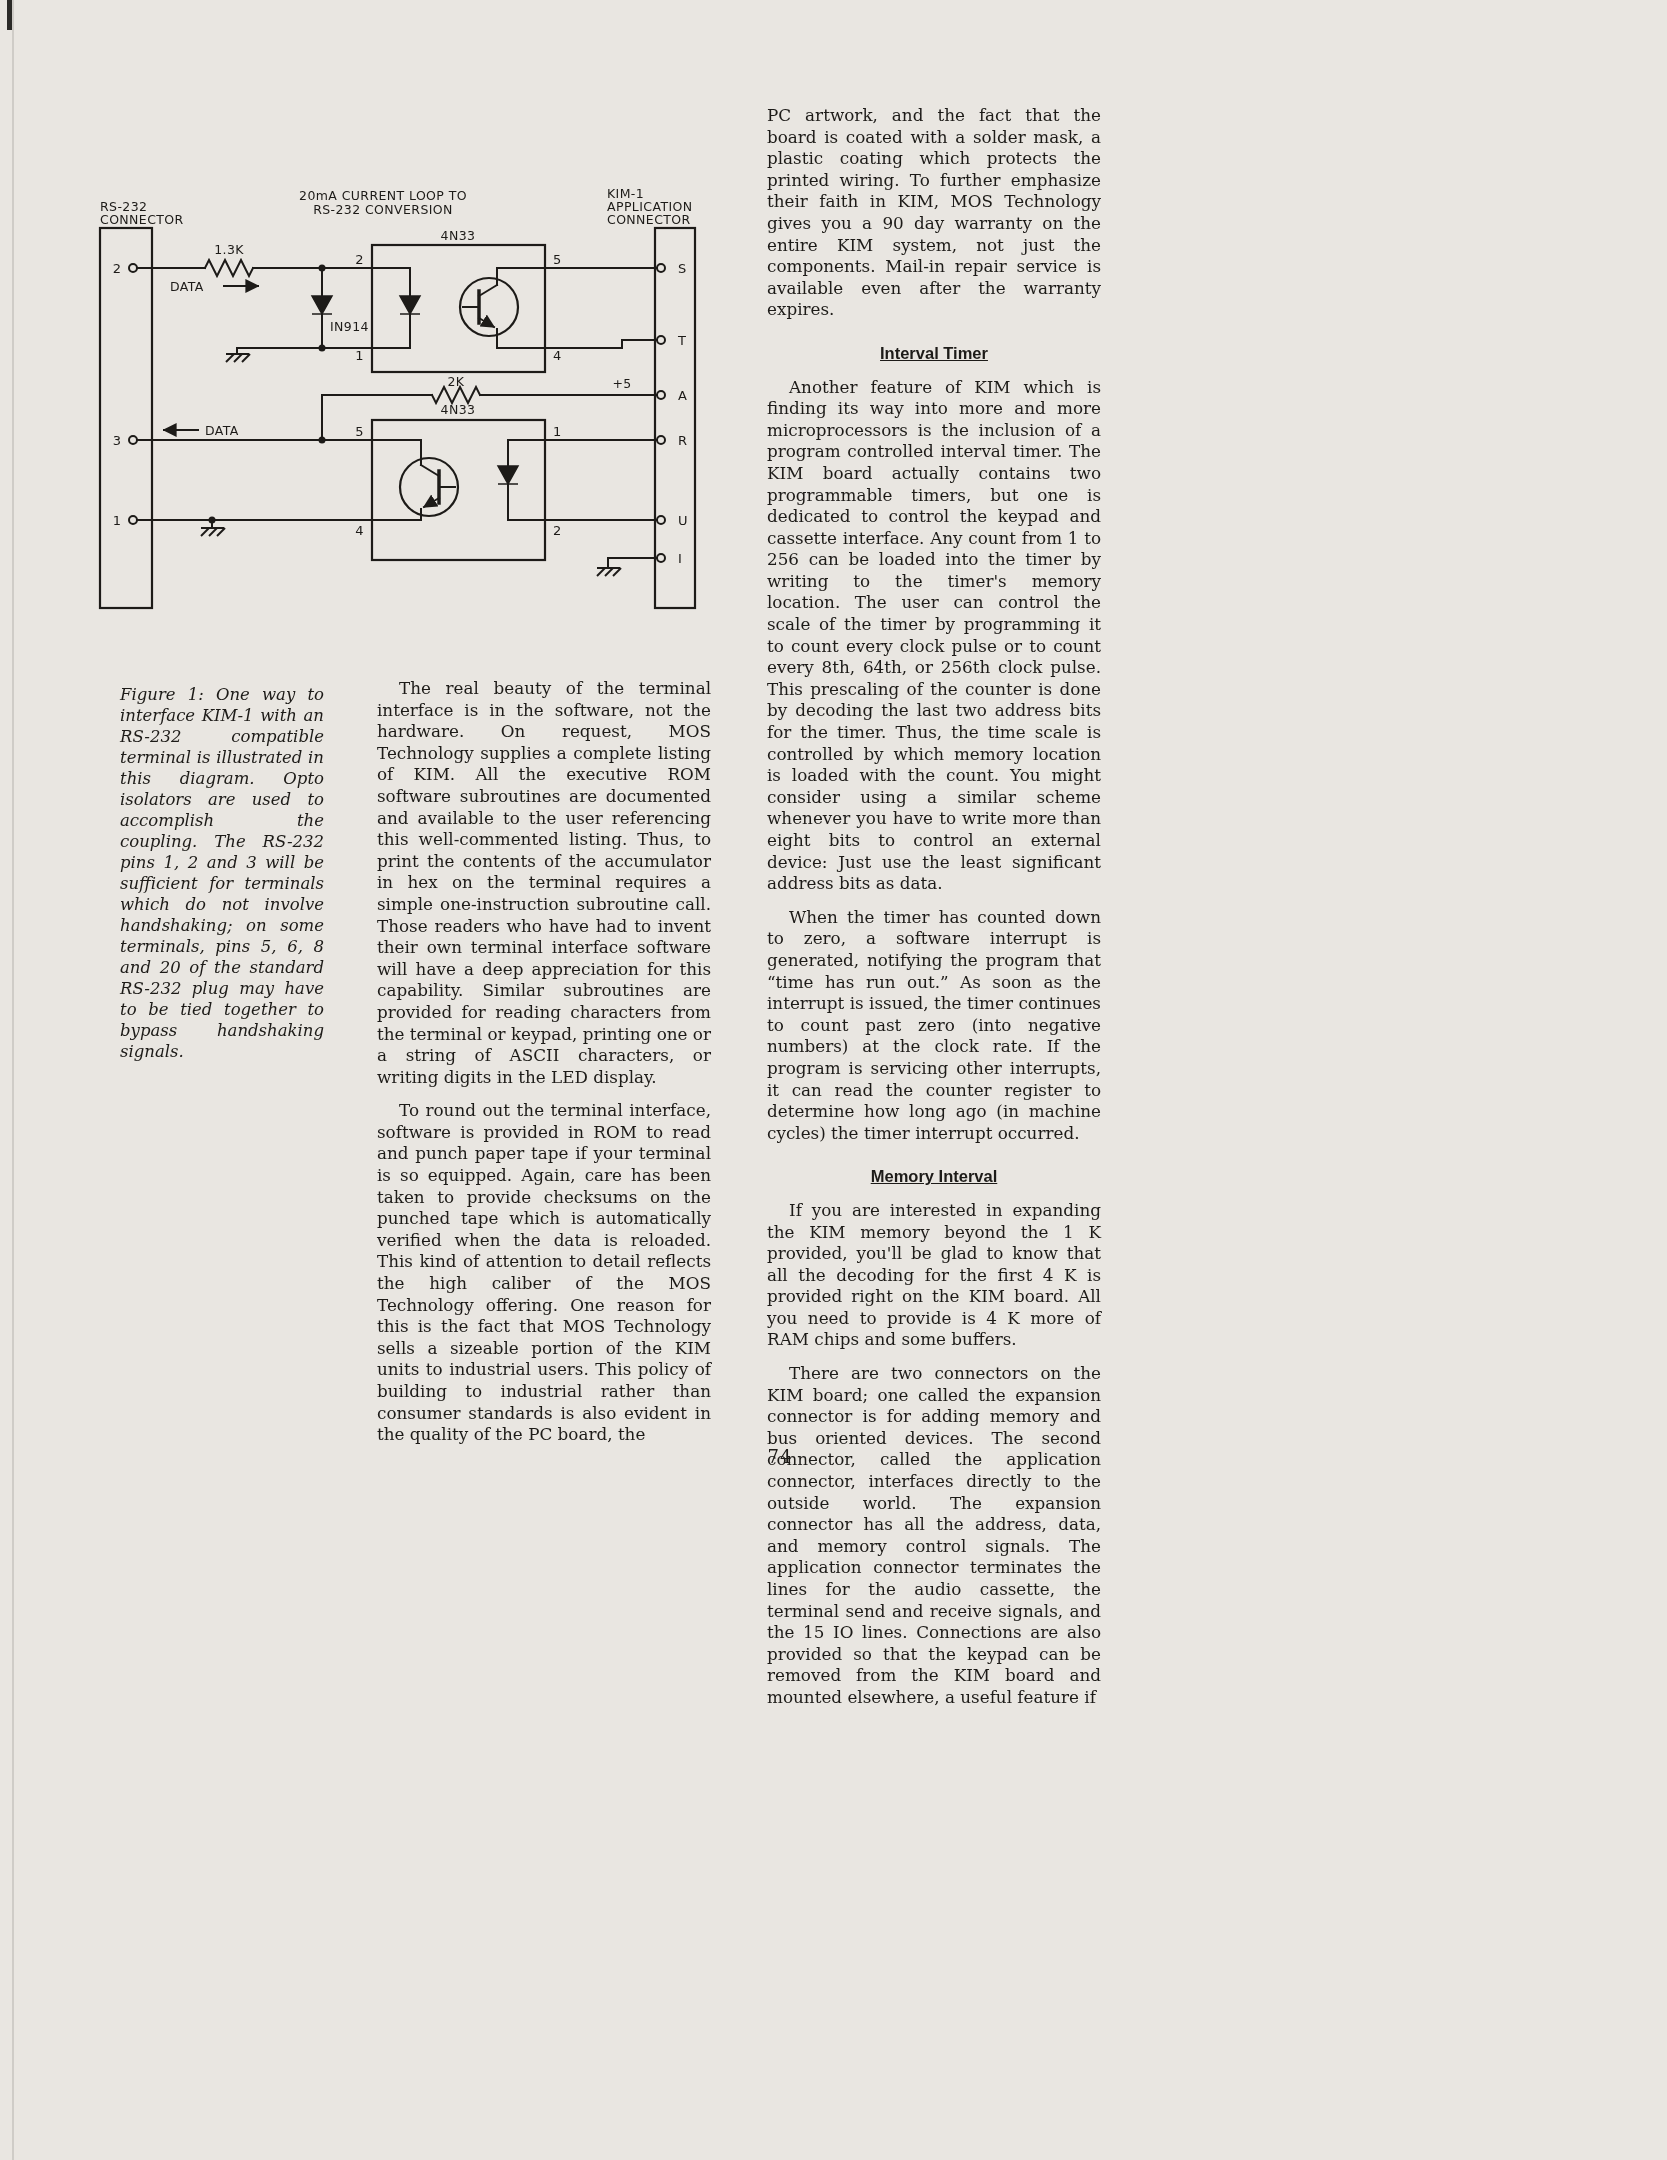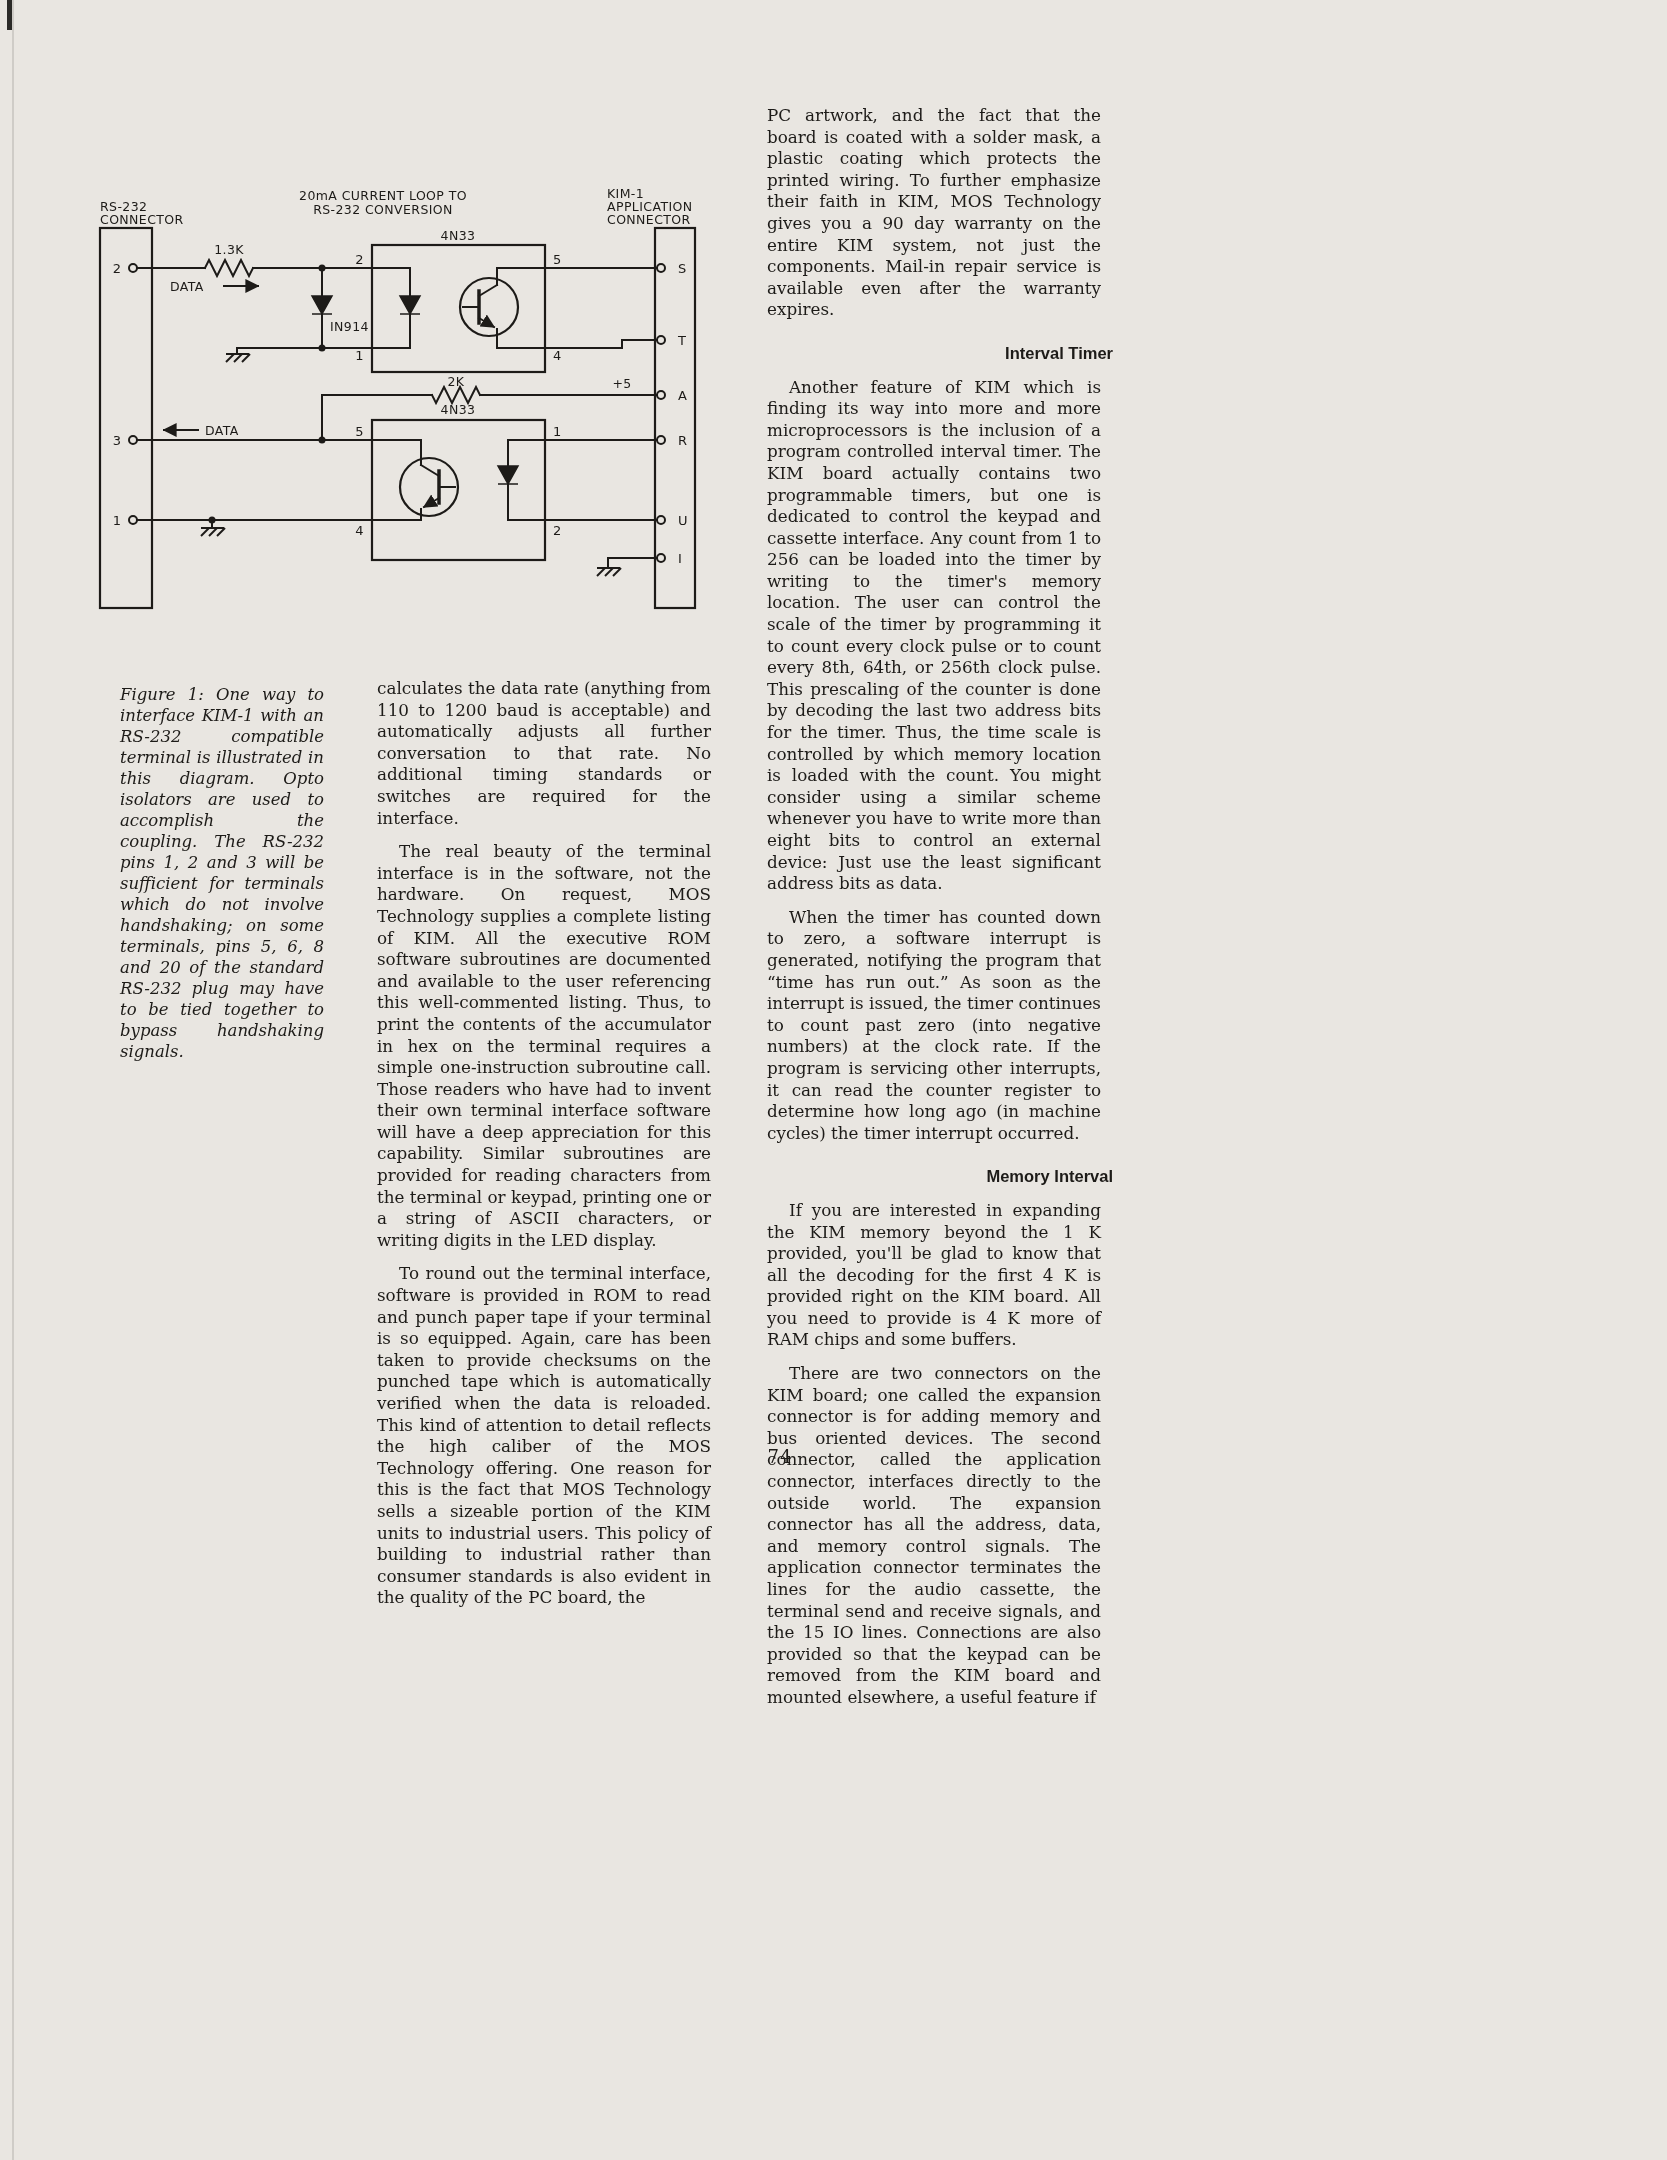--- a/index.html
+++ b/index.html
@@ -44,21 +44,22 @@
   .bodycol { position:absolute; font-size:16.8px; line-height:21.6px; text-align:justify; }
   .bodycol p { margin:12px; }
   .bodycol p.indent { text-indent:22px; }
   .col-middle { left:365px; top:666px; width:358px; }
   .col-right  { left:755px; top:93px;  width:358px; }
   h3.subhead {
     font-family:"Liberation Sans", sans-serif;
     font-size:16.5px;
     font-weight:bold;
     margin:22px 0 9px 0;
-    text-align:right;
+    text-align:center;
+    text-decoration:underline;
   }
   .caption {
     position:absolute; left:104px; top:668px; width:236px;
     font-style:italic; font-size:16.5px; line-height:21px; text-align:justify;
   }
   .caption p { margin:16px; }
   .page-number { position:absolute; left:758px; top:1446px; width:44px; text-align:center; font-size:18px; letter-spacing:1px; }
 </style>
 </head>
 <body>
@@ -210,21 +211,20 @@
       <text class="pin" x="678" y="525">U</text>
       <text class="pin" x="678" y="563">I</text>
     </svg>
   </figure>
 
   <aside class="caption">
     <p>Figure 1: One way to interface KIM-1 with an RS-232 compatible terminal is illustrated in this diagram. Opto isolators are used to accomplish the coupling. The RS-232 pins 1, 2 and 3 will be sufficient for terminals which do not involve handshaking; on some terminals, pins 5, 6, 8 and 20 of the standard RS-232 plug may have to be tied together to bypass handshaking signals.</p>
   </aside>
 
   <section class="bodycol col-middle">
-    <p>calculates the data rate (anything from 110 to 1200 baud is acceptable) and automatically adjusts all further conversation to that rate. No additional timing standards or switches are required for the interface.</p>
     <p class="indent">The real beauty of the terminal interface is in the software, not the hardware. On request, MOS Technology supplies a complete listing of KIM. All the executive ROM software subroutines are documented and available to the user referencing this well-commented listing. Thus, to print the contents of the accumulator in hex on the terminal requires a simple one-instruction subroutine call. Those readers who have had to invent their own terminal interface software will have a deep appreciation for this capability. Similar subroutines are provided for reading characters from the terminal or keypad, printing one or a string of ASCII characters, or writing digits in the LED display.</p>
     <p class="indent">To round out the terminal interface, software is provided in ROM to read and punch paper tape if your terminal is so equipped. Again, care has been taken to provide checksums on the punched tape which is automatically verified when the data is reloaded. This kind of attention to detail reflects the high caliber of the MOS Technology offering. One reason for this is the fact that MOS Technology sells a sizeable portion of the KIM units to industrial users. This policy of building to industrial rather than consumer standards is also evident in the quality of the PC board, the</p>
   </section>
 
   <section class="bodycol col-right">
     <p>PC artwork, and the fact that the board is coated with a solder mask, a plastic coating which protects the printed wiring. To further emphasize their faith in KIM, MOS Technology gives you a 90 day warranty on the entire KIM system, not just the components. Mail-in repair service is available even after the warranty expires.</p>
     <h3 class="subhead">Interval Timer</h3>
     <p class="indent">Another feature of KIM which is finding its way into more and more microprocessors is the inclusion of a program controlled interval timer. The KIM board actually contains two programmable timers, but one is dedicated to control the keypad and cassette interface. Any count from 1 to 256 can be loaded into the timer by writing to the timer's memory location. The user can control the scale of the timer by programming it to count every clock pulse or to count every 8th, 64th, or 256th clock pulse. This prescaling of the counter is done by decoding the last two address bits for the timer. Thus, the time scale is controlled by which memory location is loaded with the count. You might consider using a similar scheme whenever you have to write more than eight bits to control an external device: Just use the least significant address bits as data.</p>
     <p class="indent">When the timer has counted down to zero, a software interrupt is generated, notifying the program that “time has run out.” As soon as the interrupt is issued, the timer continues to count past zero (into negative numbers) at the clock rate. If the program is servicing other interrupts, it can read the counter register to determine how long ago (in machine cycles) the timer interrupt occurred.</p>
     <h3 class="subhead">Memory Interval</h3>

